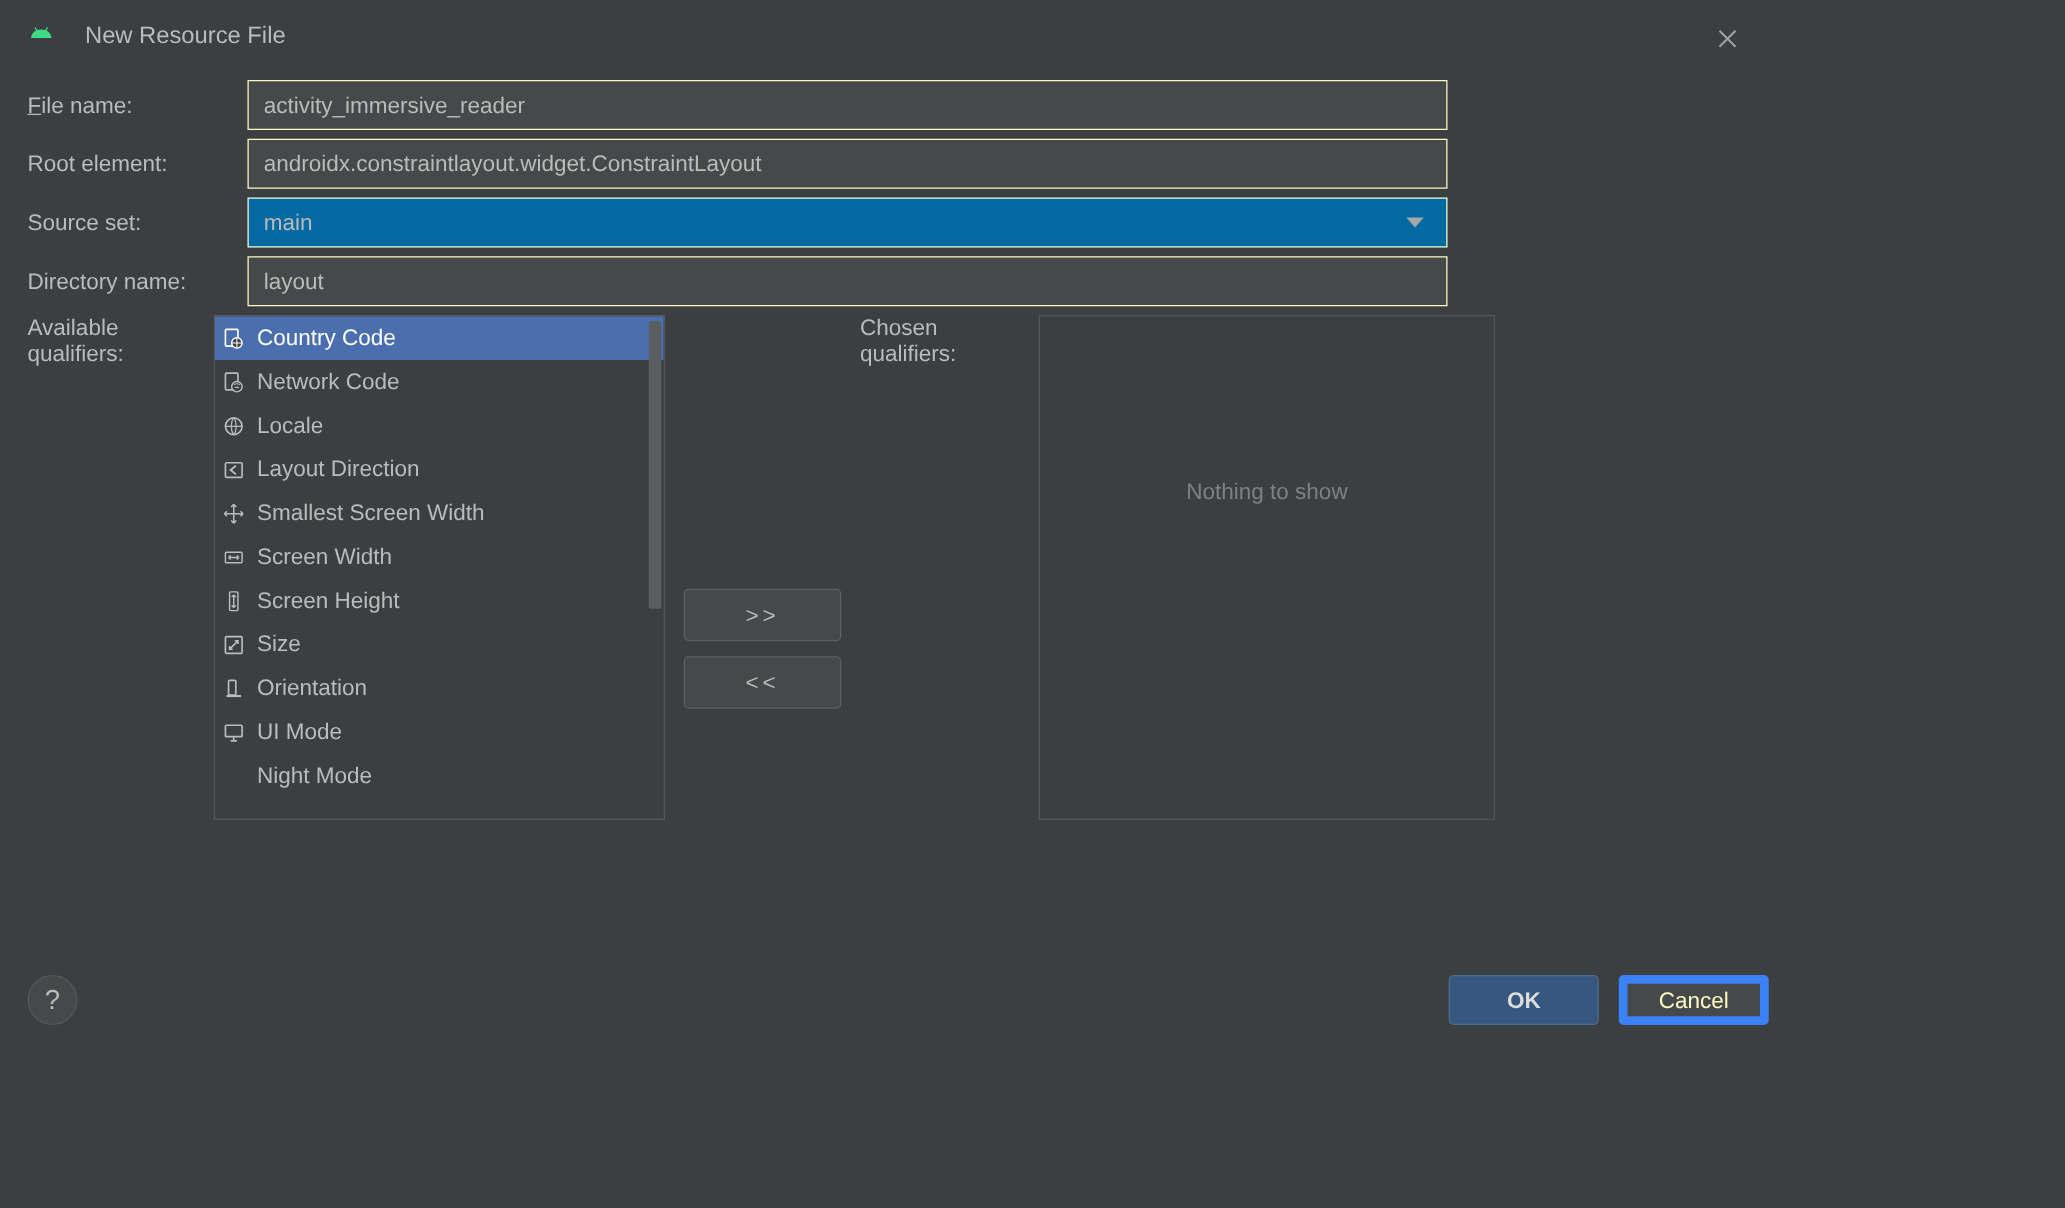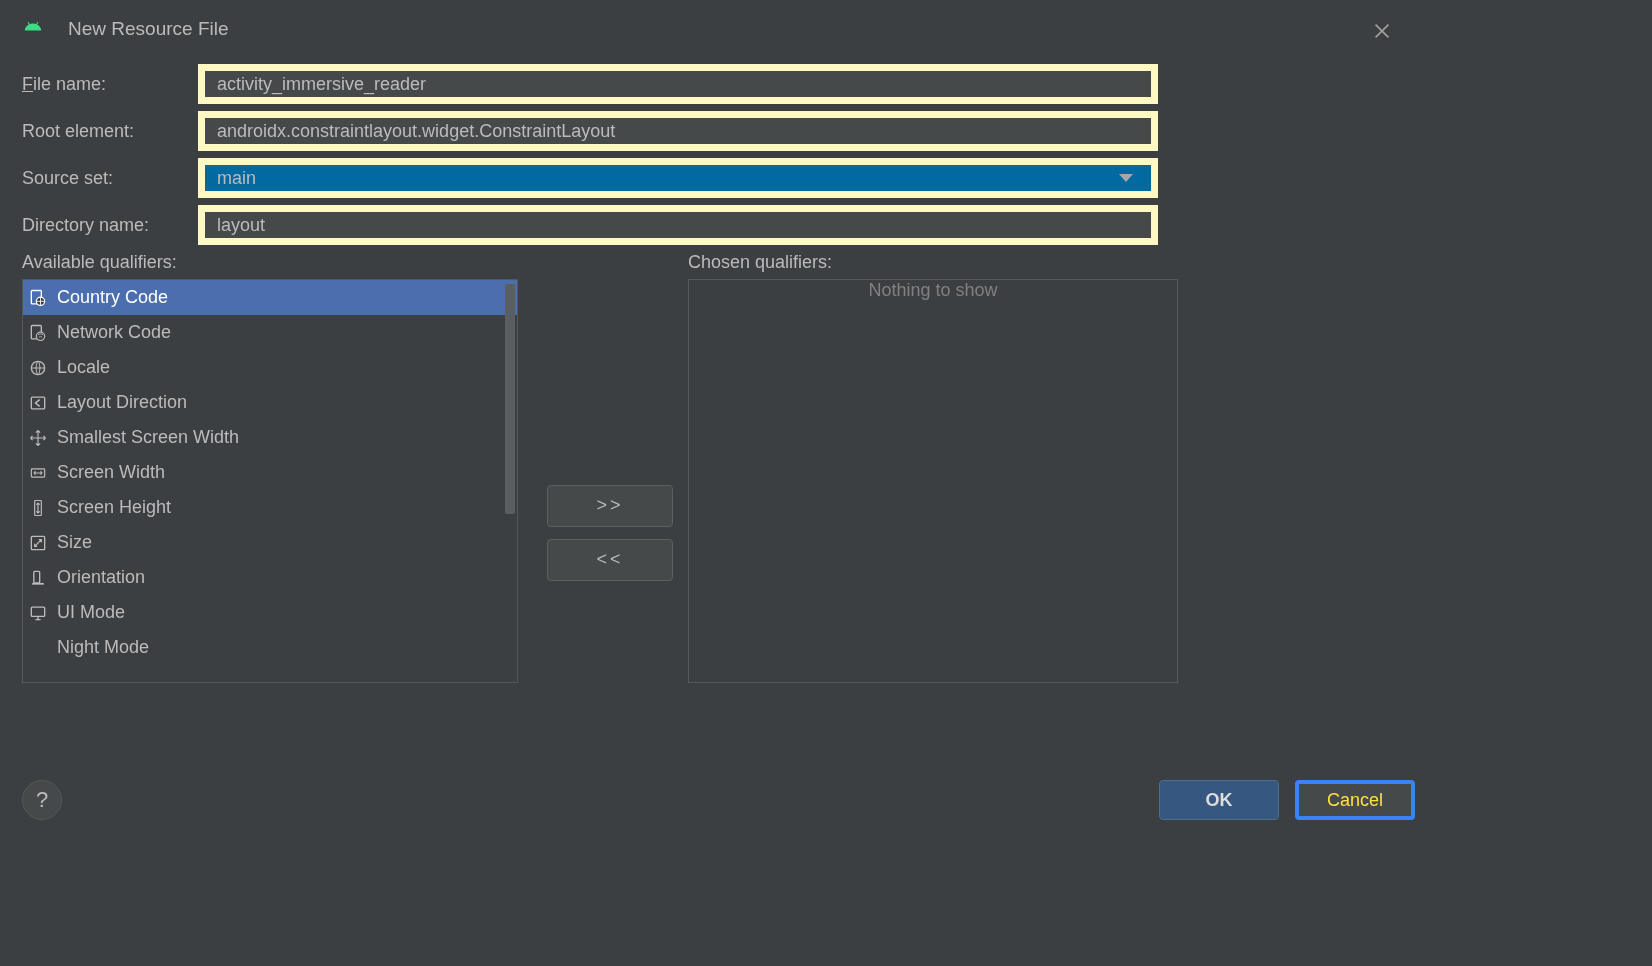--- a/index.html
+++ b/index.html
@@ -54,21 +54,21 @@
     width: 176px;
     font-size: 18px;
     color: #bbbbbb;
     text-decoration: none;
   }
   .fld-label .ul { text-decoration: underline; }
   .textinput, .select {
     flex: 0 0 960px;
     height: 40px;
     background: #45494a;
-    border: 7px solid #fef9c3;
+    border: 1px solid #fef9c3;
     color: #bbbbbb;
     font-size: 18px;
     padding: 4px 12px;
     outline: none;
   }
   .select {
     display: flex;
     align-items: center;
     justify-content: space-between;
     cursor: pointer;
@@ -81,39 +81,40 @@
     border-top: 8px solid #a6a6a6;
     margin-right: 6px;
   }
   .qual-section {
     display: flex;
     padding: 0 22px;
     gap: 0;
   }
   .qual-col {
     display: flex;
-    flex-direction: column;
+    flex-direction: row;
+    gap: 36px;
   }
   .qual-left { width: 510px; }
   .qual-mid { width: 156px; display:flex; flex-direction:column; align-items:center; justify-content:center; gap:12px; padding-top:130px;}
   .qual-right { width: 508px; margin-left: 0;}
   .sect-label {
     font-size: 18px;
     color: #bbbbbb;
     margin-bottom: 6px;
   }
   .listbox {
     background: #3c3f41;
     border: 1px solid #555758;
     height: 404px;
     overflow: hidden;
     position: relative;
   }
   .listbox.left { width: 496px; }
-  .listbox.right { width: 490px; display:flex; align-items:flex-start; justify-content:center; }
+  .listbox.right { width: 490px; display:flex; align-items:flex-start; justify-content:center; padding-top:130px;}
   .scroll-thumb {
     position: absolute;
     right: 2px;
     top: 4px;
     width: 10px;
     height: 230px;
     background: #5b5e60;
     border-radius: 2px;
   }
   .list-item {
@@ -171,23 +172,23 @@
     cursor: pointer;
   }
   .spacer { flex: 1; }
   .btn {
     height: 40px;
     width: 120px;
     border-radius: 4px;
     font-size: 18px;
     cursor: pointer;
     margin-left: 16px;
-    border: 4px solid #3b82f6;
+    border: 7px solid #3b82f6;
     background: #45494a;
-    color: #fde047;
+    color: #fef9c3;
   }
   .btn.primary {
     background: #365880;
     border: 1px solid #4c708c;
     color: #dddddd;
     font-weight: 600;
   }
   svg { display: block; }
 </style>
 </head>

